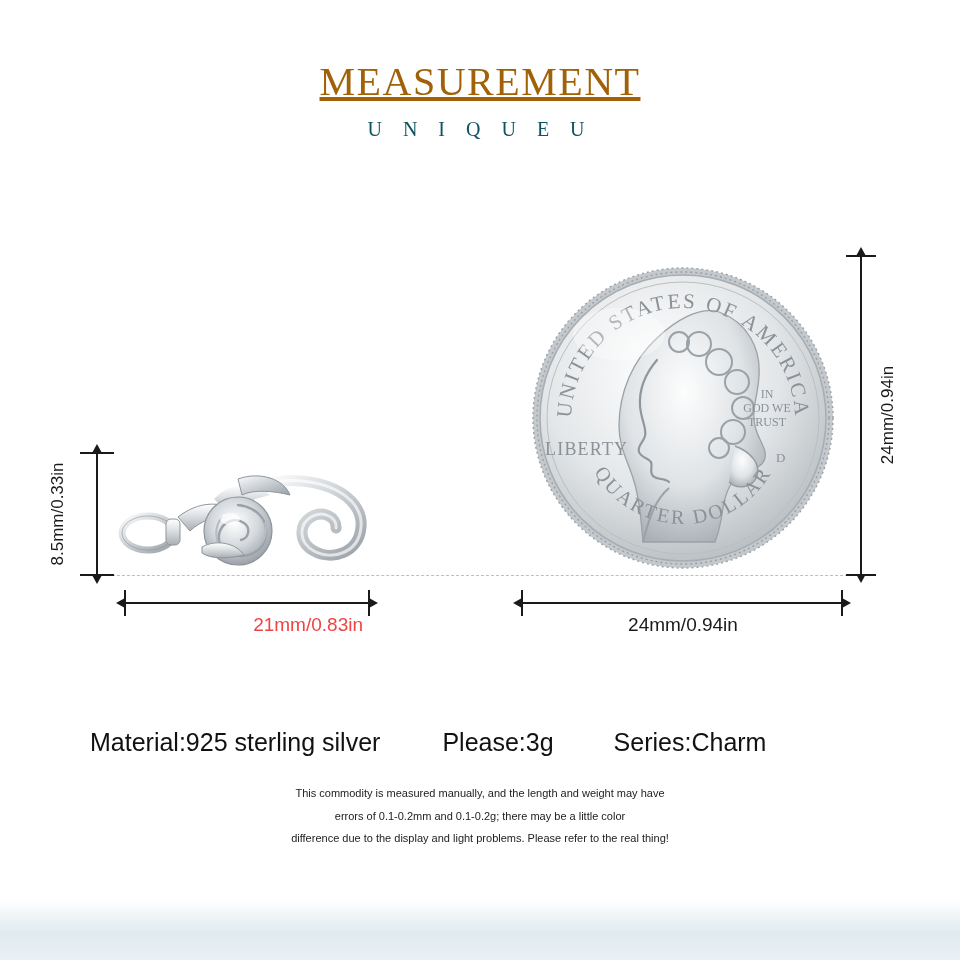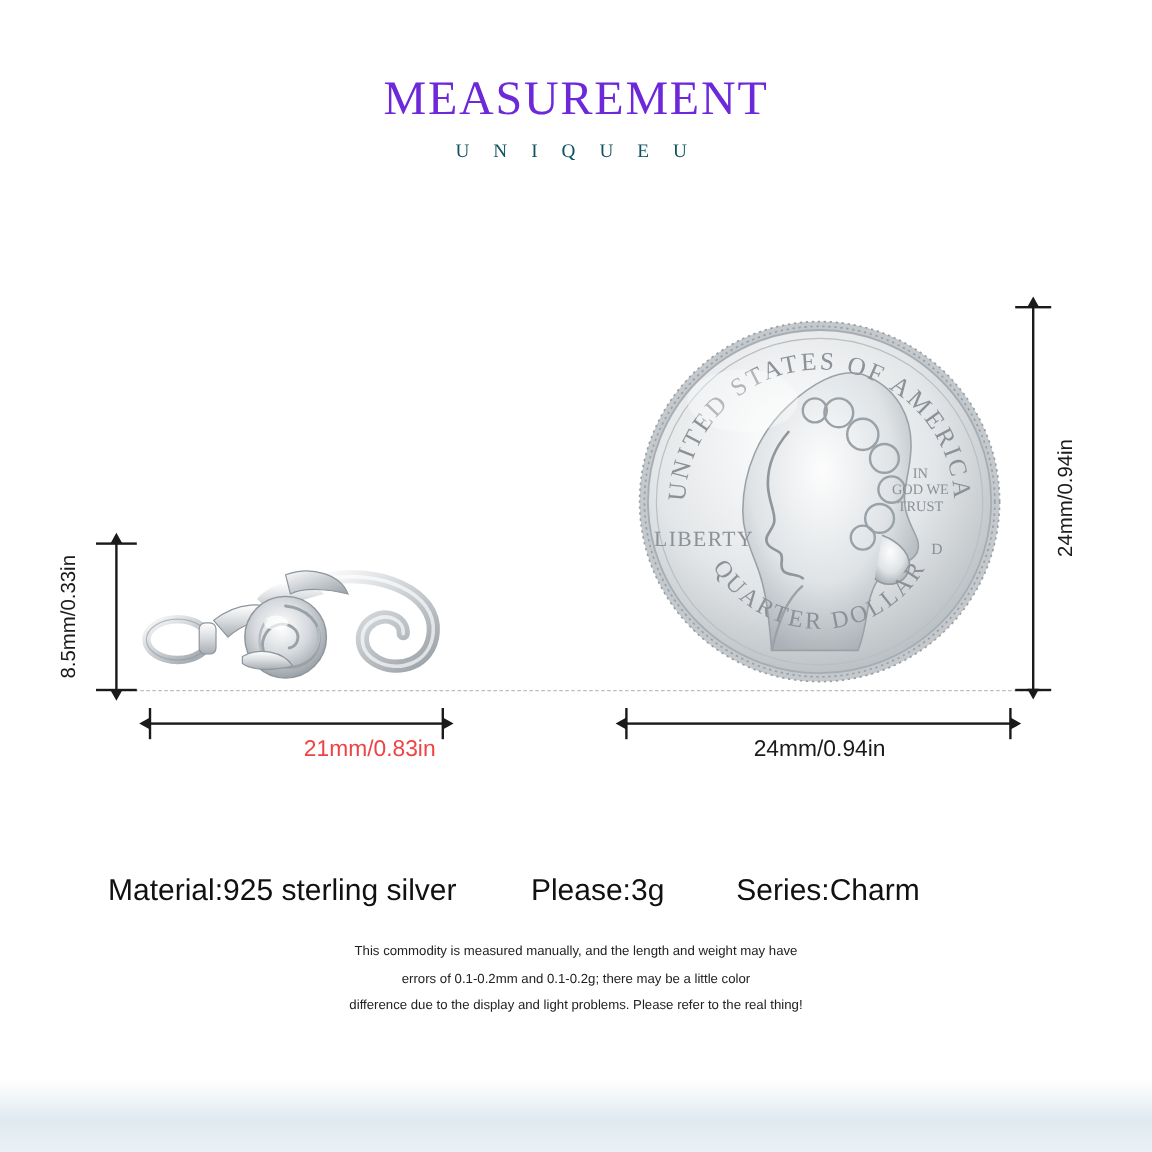--- a/index.html
+++ b/index.html
@@ -26,27 +26,28 @@
     position: absolute;
     left: 0;
     top: 60px;
     width: 960px;
     text-align: center;
   }
   .title {
     font-family: "Liberation Serif", serif;
     font-size: 40px;
     letter-spacing: 1.5px;
-    color: #6d28d9;
+    color: #a16207;
     line-height: 1.1;
+    text-decoration: underline;
   }
   .subtitle {
     margin-top: 14px;
     font-family: "Liberation Serif", serif;
-    font-size: 16px;
+    font-size: 20px;
     letter-spacing: 8px;
     color: #0d5360;
   }
 
   
   .diagram {
     position: absolute;
     left: 0;
     top: 230px;
     width: 960px;

